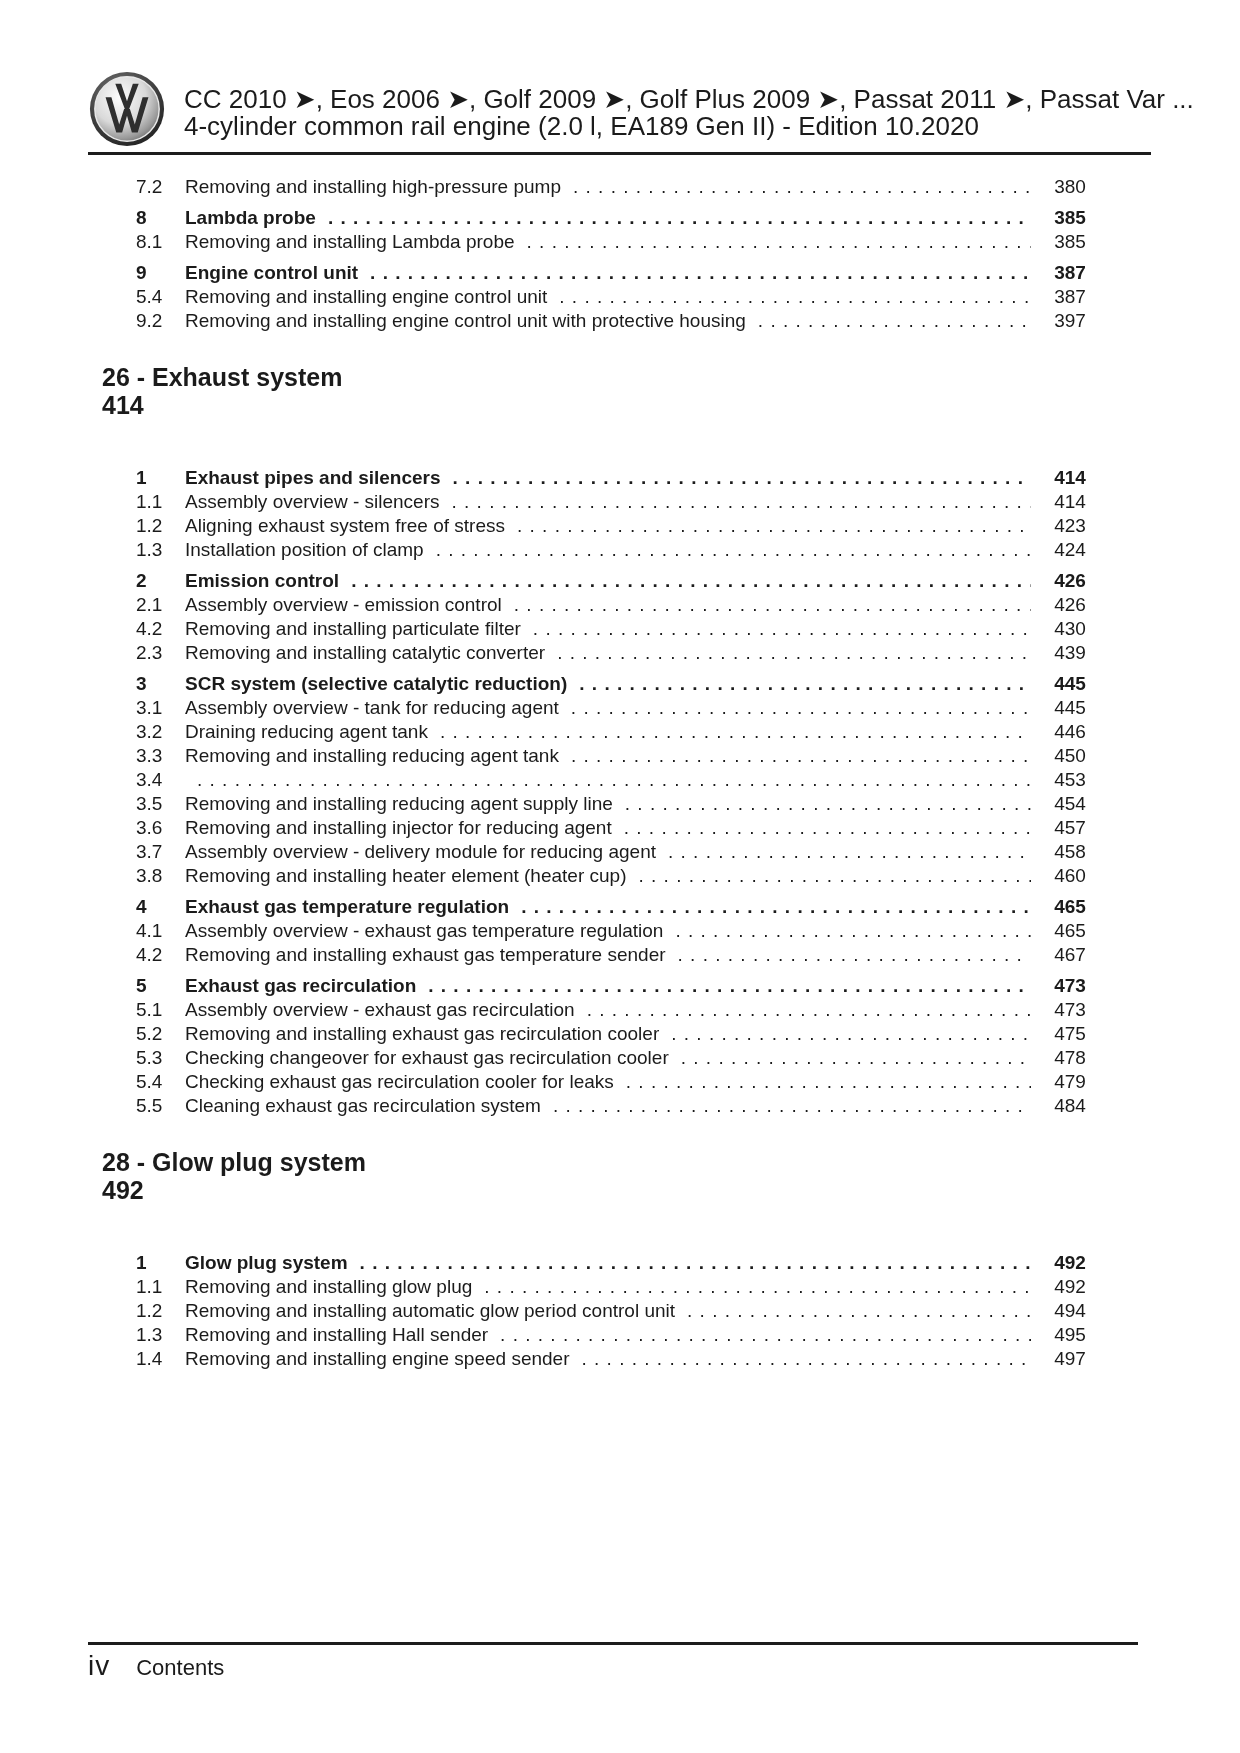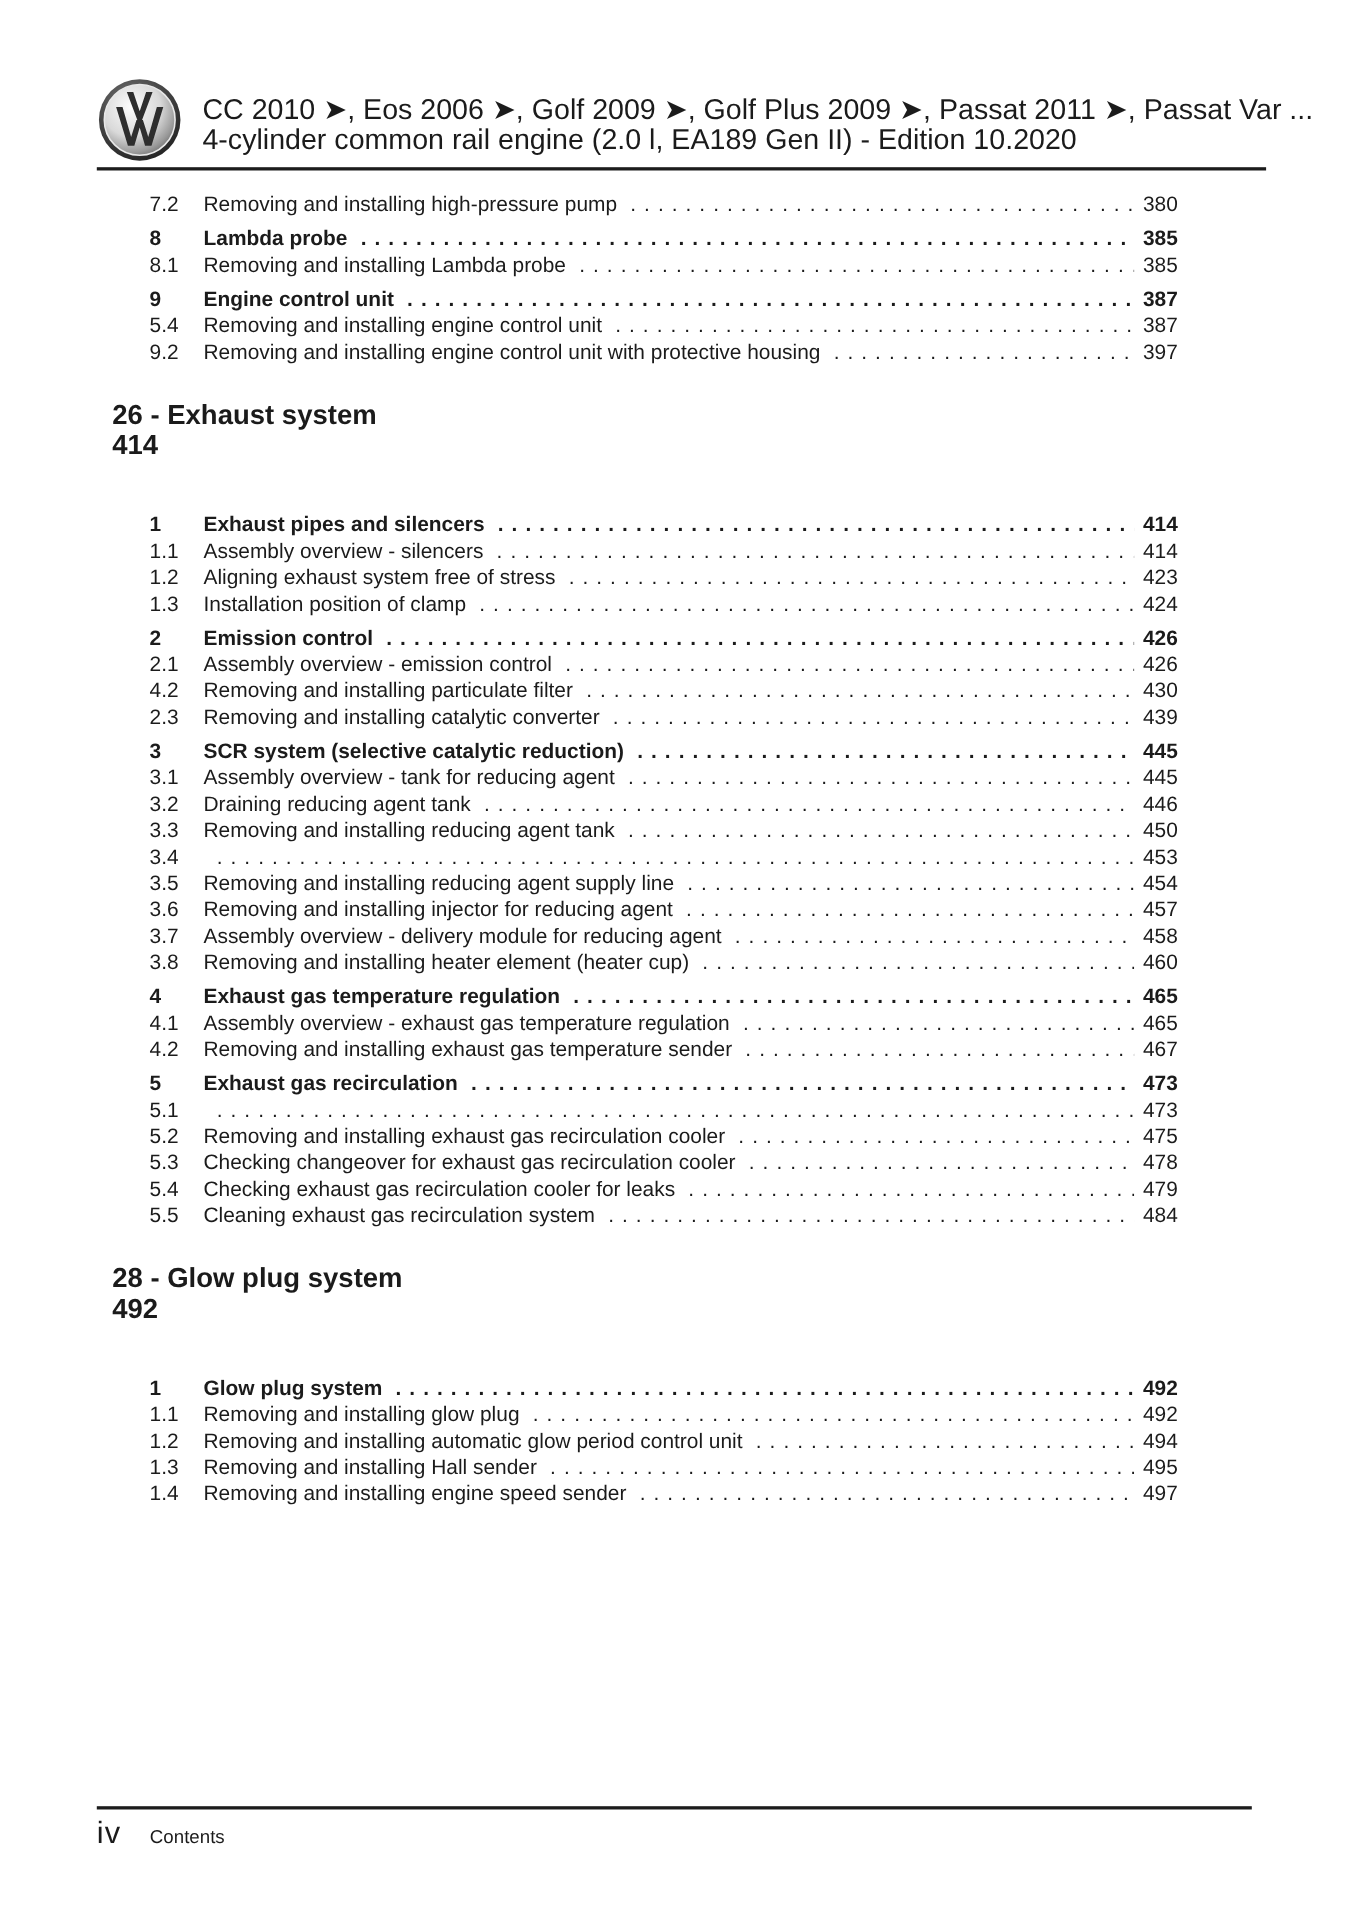--- a/index.html
+++ b/index.html
@@ -31,42 +31,42 @@
   .entry-title{flex:0 1 auto;white-space:nowrap;}
   .leader{
     flex:1 1 0;min-width:18px;
     overflow:hidden;white-space:nowrap;
     margin:0 8px 0 12px;
   }
   .leader::after{
     letter-spacing:1px;
     content:". . . . . . . . . . . . . . . . . . . . . . . . . . . . . . . . . . . . . . . . . . . . . . . . . . . . . . . . . . . . . . . . . . . . . . . . . . . . . . . . . . . . . . . . . . . . . . . . . . . . . . . .";
   }
-  .entry-page{flex:0 0 62px;text-align:left;}
+  .entry-page{flex:0 0 62px;text-align:center;}
 
   .chapter{
     display:flex;align-items:baseline;
     font-size:25px;line-height:28px;font-weight:bold;
     margin:30px 0 9px 0;
     padding-right:50px;
     flex-direction:column;
   }
   .chapter .chapter-label{flex:0 1 auto;white-space:nowrap;}
   .chapter .leader{margin:0 4px 0 14px;}
   .chapter .entry-page{flex:0 0 66px;}
 
   
   .footer{
     position:absolute;left:88px;right:102px;top:1642px;
     border-top:3px solid #1c1c1c;
     padding-top:5px;
     display:flex;align-items:baseline;gap:26px;
   }
   .footer-page{font-size:28px;line-height:32px;letter-spacing:1px;}
-  .footer-label{font-size:17px;}
+  .footer-label{font-size:22px;}
 </style>
 </head>
 <body>
 
 <div class="page">
 
   <div class="header">
     <div class="logo">
       <svg viewBox="0 0 80 80" width="78" height="78" aria-hidden="true">
         <defs>
@@ -287,20 +287,21 @@
 
   <div class="toc-entry bold">
     <span class="entry-num">5</span>
     <span class="entry-title">Exhaust gas recirculation</span>
     <span class="leader"></span>
     <span class="entry-page">473</span>
   </div>
 
   <div class="toc-entry">
     <span class="entry-num">5.1</span>
+    <span class="entry-title">Assembly overview - exhaust gas recirculation</span>
     <span class="leader"></span>
     <span class="entry-page">473</span>
   </div>
 
   <div class="toc-entry">
     <span class="entry-num">5.2</span>
     <span class="entry-title">Removing and installing exhaust gas recirculation cooler</span>
     <span class="leader"></span>
     <span class="entry-page">475</span>
   </div>

